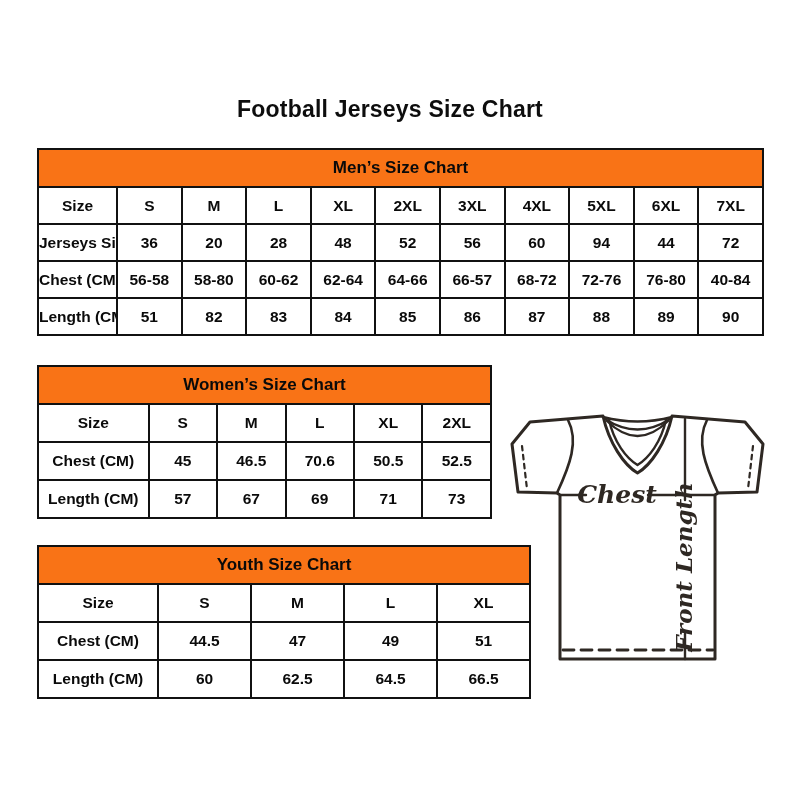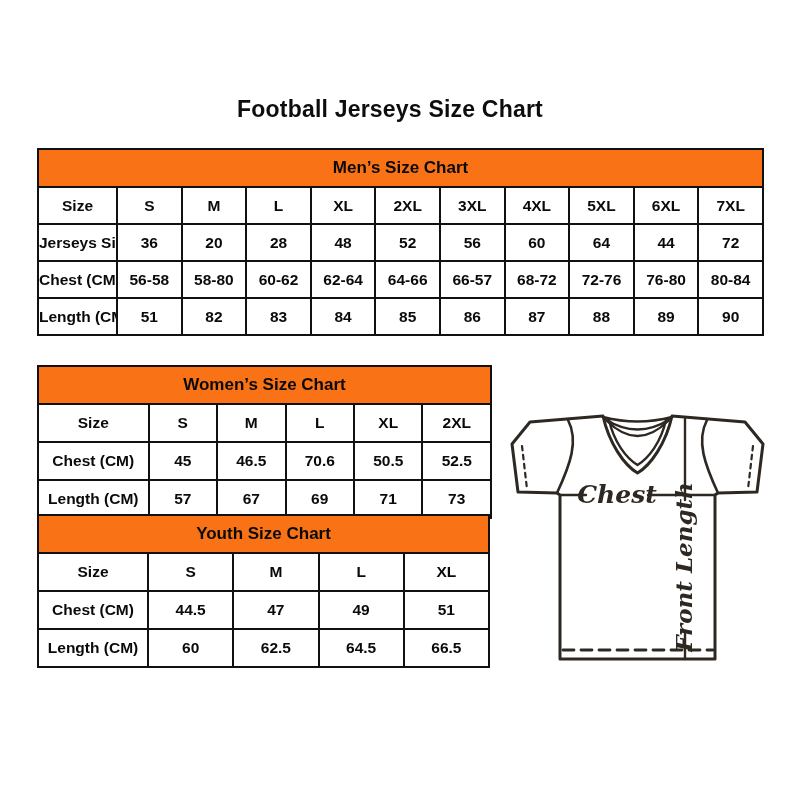--- a/index.html
+++ b/index.html
@@ -18,21 +18,21 @@
     border:2px solid #111111;text-align:center;vertical-align:middle;
     font-weight:bold;color:#0a0a0a;padding:0;overflow:hidden;white-space:nowrap;
   }
   table.size-table th.band{
     background:#f97316;font-size:17px;height:36px;
   }
   table.size-table td{font-size:15.5px;}
   #mens{left:37px;top:148px;width:727px;}
   #mens td{height:35px;}
   #womens{left:37px;top:365px;width:455px;}
-  #youth{left:37px;top:514px;width:453px;}
+  #youth{left:37px;top:545px;width:494px;}
   #womens td,#youth td{height:36px;}
   #mens col.c0{width:10.9%;}
   #womens col.c0{width:24.4%;}
   #youth col.c0{width:24.4%;}
   #jersey{position:absolute;left:500px;top:403px;width:280px;height:264px;}
   #jersey .ln{fill:none;stroke:#2e2823;stroke-linecap:round;stroke-linejoin:round;}
   #jersey text{
     fill:#2e2823;font-family:"DejaVu Serif",serif;font-style:italic;font-weight:bold;
   }
 </style>
@@ -78,36 +78,36 @@
         </tr>
         <tr>
           <td>Jerseys Size</td>
           <td>36</td>
           <td>20</td>
           <td>28</td>
           <td>48</td>
           <td>52</td>
           <td>56</td>
           <td>60</td>
-          <td>64</td>
+          <td>94</td>
           <td>44</td>
           <td>72</td>
         </tr>
         <tr>
           <td>Chest (CM)</td>
           <td>56-58</td>
           <td>58-80</td>
           <td>60-62</td>
           <td>62-64</td>
           <td>64-66</td>
           <td>66-57</td>
           <td>68-72</td>
           <td>72-76</td>
           <td>76-80</td>
-          <td>80-84</td>
+          <td>40-84</td>
         </tr>
         <tr>
           <td>Length (CM)</td>
           <td>51</td>
           <td>82</td>
           <td>83</td>
           <td>84</td>
           <td>85</td>
           <td>86</td>
           <td>87</td>

